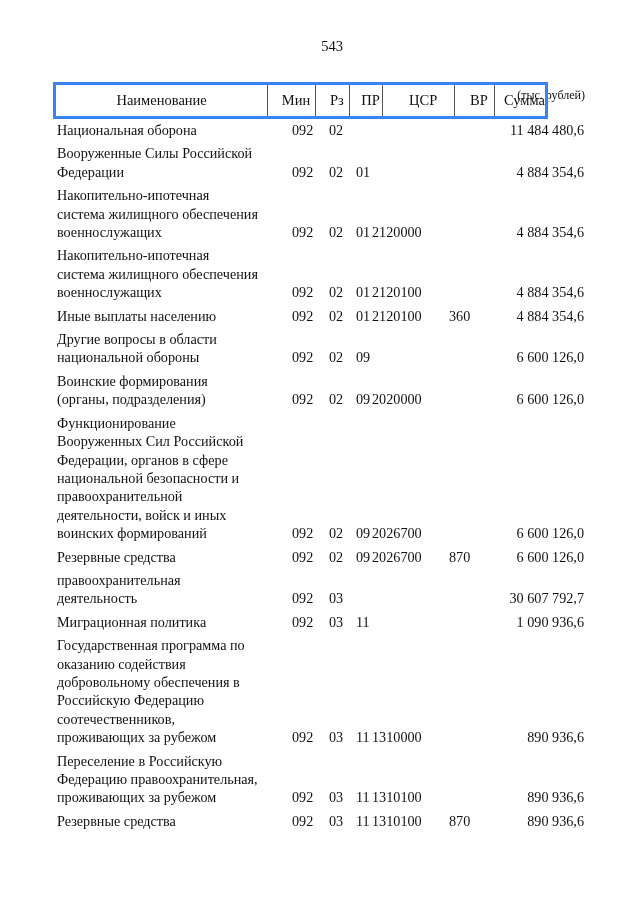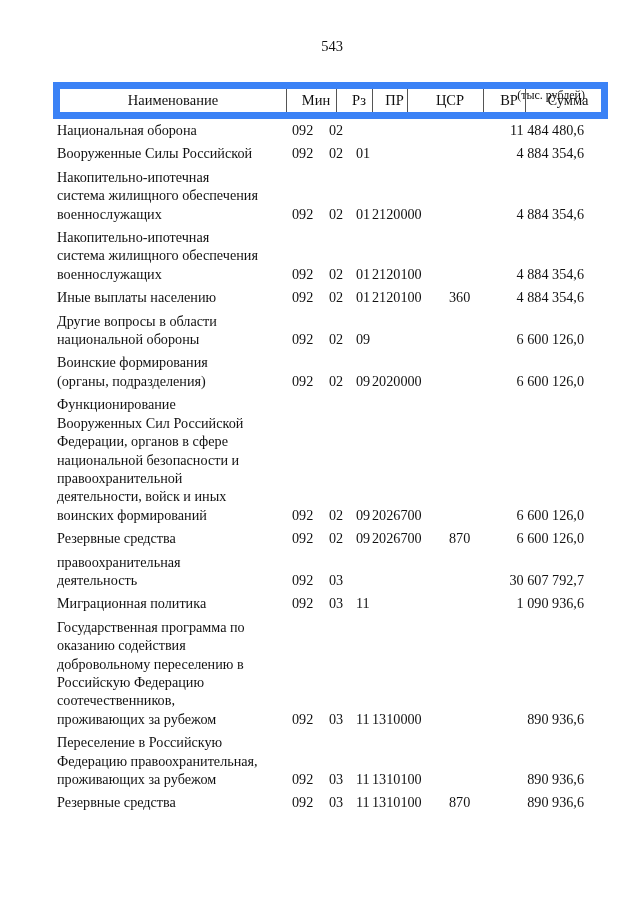--- a/index.html
+++ b/index.html
@@ -4,22 +4,22 @@
 <style>
   html, body { margin: 0; padding: 0; background: #ffffff; }
   body {
     width: 640px; height: 905px; position: relative; overflow: hidden;
     font-family: "Liberation Serif", "DejaVu Serif", serif;
     color: #111111; font-size: 14.2px;
   }
   .page-number { position: absolute; top: 38px; left: 12px; width: 640px; text-align: center; font-size: 14.5px; }
   .units { position: absolute; top: 62px; right: 55px; font-size: 12px; margin-top: 26px; }
   .thead {
-    position: absolute; top: 82px; left: 53px; width: 555px; height: 37px;
-    border: 7px solid #3b82f6; box-sizing: border-box; display: flex; gap: 9px;
+    position: absolute; top: 82px; left: 53px; width: 495px; height: 37px;
+    border: 3px solid #3b82f6; box-sizing: border-box; display: flex; gap: 9px;
   }
   .thead .th {
     border-right: 1px solid #555; box-sizing: border-box;
     display: flex; align-items: center; justify-content: center; height: 100%;
     font-size: 14.5px;
   }
   .thead .th:last-child { border-right: none; }
   .rows { position: absolute; top: 121px; left: 0; width: 640px; font-family: Liberation Serif, serif; }
   .row { position: relative; display: flex; align-items: flex-end; margin-bottom: 5px; }
   .cell-name {
@@ -59,20 +59,21 @@
       <div class="cell c-min">092</div>
       <div class="cell c-rz">02</div>
       <div class="cell c-pr"></div>
       <div class="cell c-csr"></div>
       <div class="cell c-vr"></div>
       <div class="cell c-sum">11 484 480,6</div>
     </div>
     <div class="row">
       <div class="cell-name">
         <span class="line">Вооруженные Силы Российской</span>
+        <span class="line">Федерации</span>
       </div>
       <div class="cell c-min">092</div>
       <div class="cell c-rz">02</div>
       <div class="cell c-pr">01</div>
       <div class="cell c-csr"></div>
       <div class="cell c-vr"></div>
       <div class="cell c-sum">4 884 354,6</div>
     </div>
     <div class="row">
       <div class="cell-name">
@@ -183,21 +184,21 @@
       <div class="cell c-rz">03</div>
       <div class="cell c-pr">11</div>
       <div class="cell c-csr"></div>
       <div class="cell c-vr"></div>
       <div class="cell c-sum">1 090 936,6</div>
     </div>
     <div class="row">
       <div class="cell-name">
         <span class="line">Государственная программа по</span>
         <span class="line">оказанию содействия</span>
-        <span class="line">добровольному переселению в</span>
+        <span class="line">добровольному обеспечения в</span>
         <span class="line">Российскую Федерацию</span>
         <span class="line">соотечественников,</span>
         <span class="line">проживающих за рубежом</span>
       </div>
       <div class="cell c-min">092</div>
       <div class="cell c-rz">03</div>
       <div class="cell c-pr">11</div>
       <div class="cell c-csr">1310000</div>
       <div class="cell c-vr"></div>
       <div class="cell c-sum">890 936,6</div>

